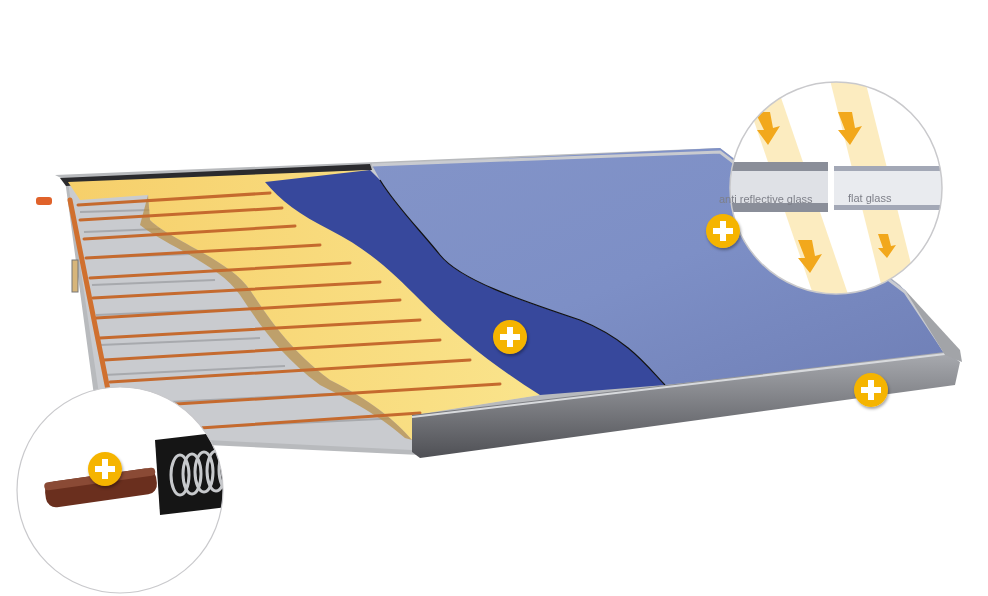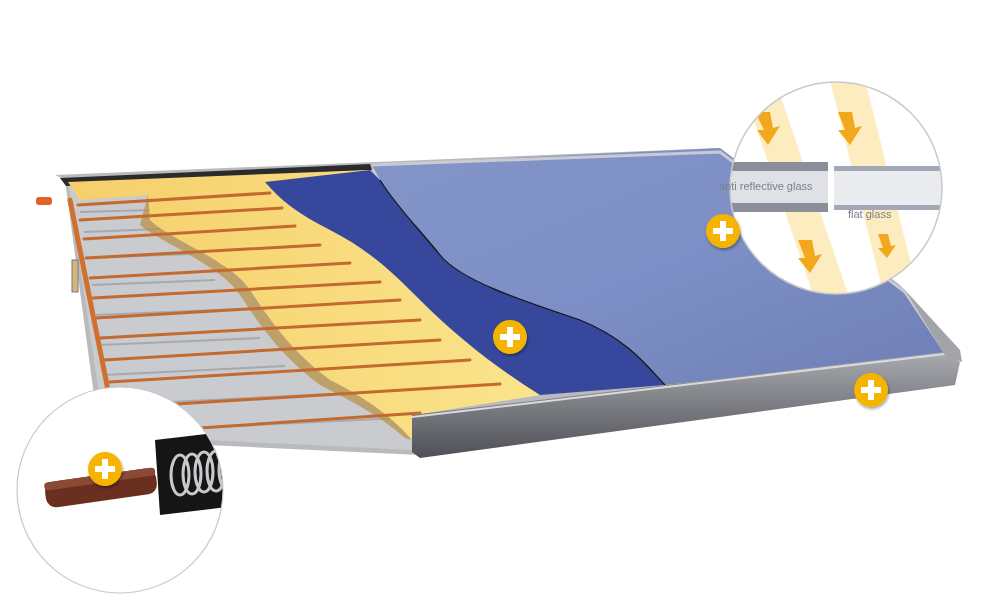--- a/index.html
+++ b/index.html
@@ -122,22 +122,22 @@
         <ellipse cx="216" cy="471" rx="9" ry="20"></ellipse>
         <ellipse cx="228" cy="470" rx="9" ry="20"></ellipse>
       </g>
       <rect x="45" y="475" width="112" height="26" rx="10" transform="rotate(-8 100 488)" fill="#6a2f1e"></rect>
       <rect x="45" y="475" width="112" height="8" rx="4" transform="rotate(-8 100 488)" fill="#8a4a35"></rect>
     </g>
     <circle cx="120" cy="490" r="103" fill="none" stroke="#c9c9cc" stroke-width="1.2"></circle>
   </svg>
 
   
-  <span class="glass-label" style="left:719px; top:180px;">anti reflective glass</span>
-  <span class="glass-label" style="left:848px; top:208px;">flat glass</span>
+  <span class="glass-label" style="left:719px; top:193px;">anti reflective glass</span>
+  <span class="glass-label" style="left:848px; top:192px;">flat glass</span>
 
   
   <div class="hotspot" style="left:706px; top:214px;">
     <svg width="34" height="34" viewBox="0 0 34 34">
       <circle cx="17" cy="17" r="17" fill="#f5b400"></circle>
       <rect x="14" y="7" width="6" height="20" fill="#fff"></rect>
         <rect x="7" y="14" width="20" height="6" fill="#fff"></rect>
     </svg>
   </div>
   <div class="hotspot" style="left:493px; top:320px;">

